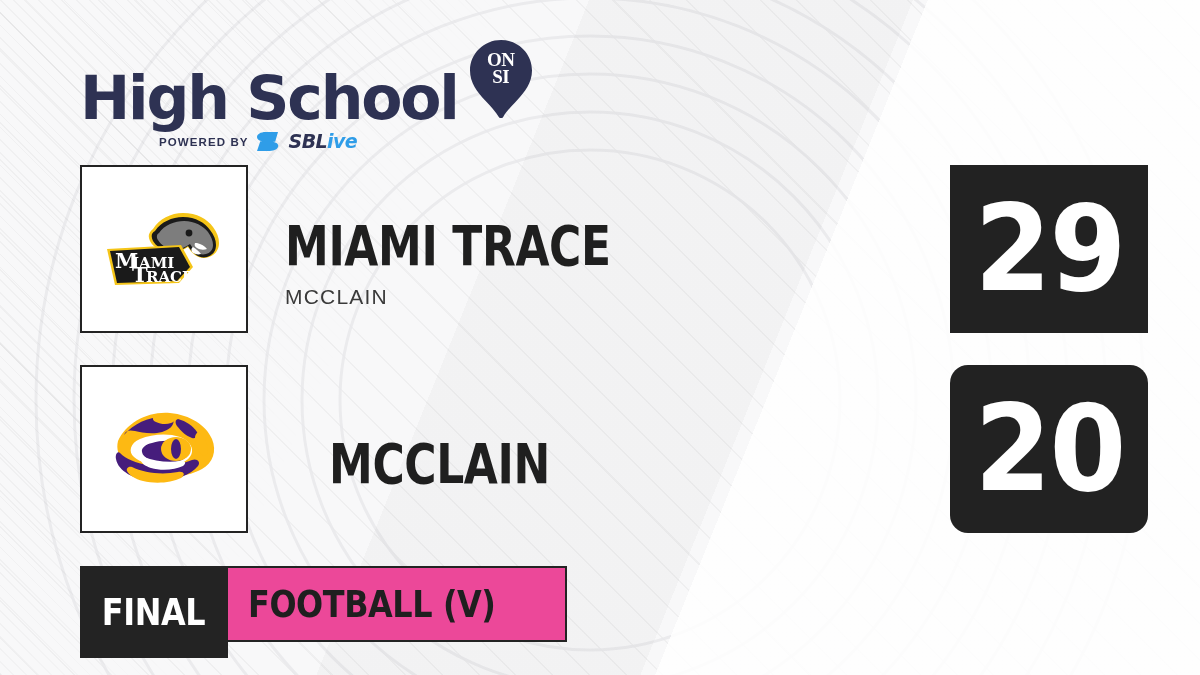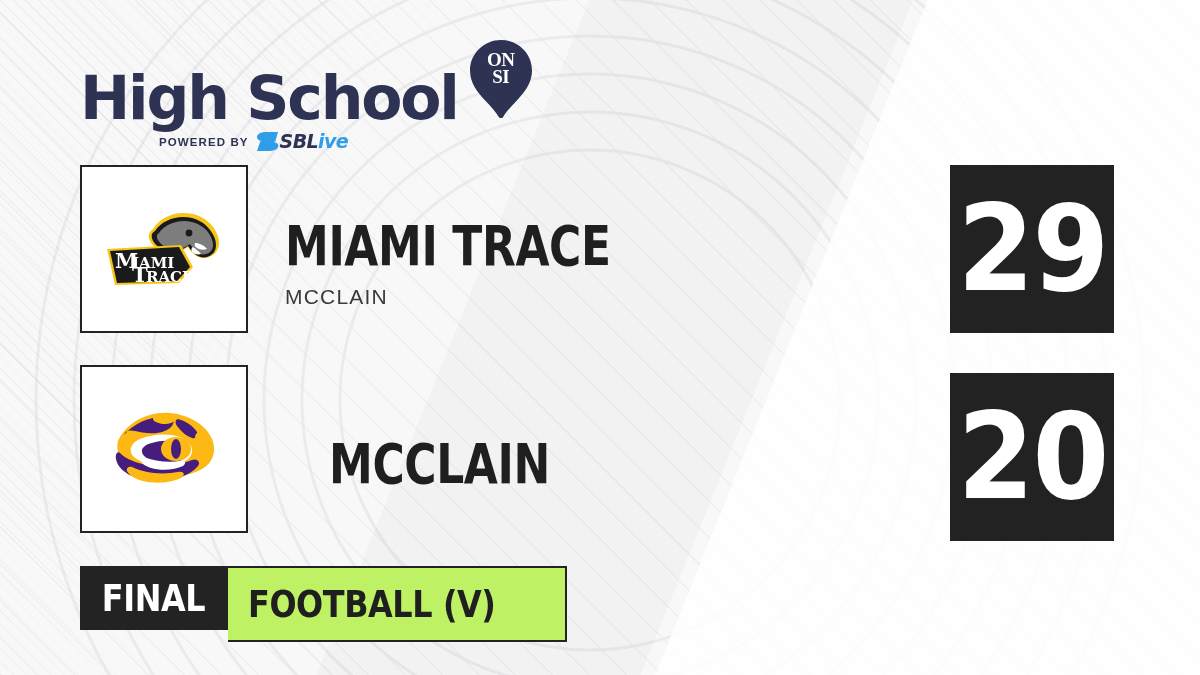--- a/index.html
+++ b/index.html
@@ -69,21 +69,21 @@
     font-weight:700;font-size:19px;line-height:17px;letter-spacing:-0.5px;
   }
   .powered{
     display:flex;align-items:center;gap:8px;
     margin-top:4px;margin-left:79px;
   }
   .powered-label{
     font-size:11.5px;font-weight:700;letter-spacing:1.1px;color:#2e3253;
     font-family:"Liberation Sans", sans-serif;
   }
-  .sblive{display:flex;align-items:center;gap:1px;}
+  .sblive{display:flex;align-items:center;gap:10px;}
   .sblive-mark{width:22px;height:19px;}
   .sblive-mark svg{display:block;}
   .sblive-word{
     font-family:"DejaVu Sans", sans-serif;
     font-style:italic;font-weight:700;font-size:19px;letter-spacing:-0.6px;
     color:#2e3253;line-height:1;
   }
   .sblive-word .lt{color:#2f9de8;}
 
   
@@ -103,43 +103,43 @@
     transform:scaleX(.80);transform-origin:left center;
     white-space:nowrap;
   }
   .team-mascot{
     font-family:"Liberation Sans", sans-serif;
     font-size:21px;letter-spacing:1.2px;color:#3a3a3a;margin-top:13px;
   }
 
   
   .score-box{
-    position:absolute;left:950px;width:164px;height:168px;background:#222222;
+    position:absolute;left:950px;width:198px;height:168px;background:#222222;
     display:flex;align-items:center;justify-content:center;
   }
   .score-box.s1{top:165px;}
-  .score-box.s2{top:373px;}
+  .score-box.s2{top:365px;border-radius:18px;}
   .score-val{
     font-family:"DejaVu Sans", sans-serif;
     font-weight:700;font-size:120px;line-height:1;color:#ffffff;
     letter-spacing:-2px;
     transform:scaleX(.92);
   }
 
   
   .status{position:absolute;left:80px;top:566px;display:flex;align-items:stretch;}
   .status-final{
     background:#232323;color:#ffffff;
-    width:148px;height:64px;display:flex;align-items:center;justify-content:center;
+    width:148px;height:92px;display:flex;align-items:center;justify-content:center;
     font-family:"DejaVu Sans", sans-serif;font-weight:700;font-size:38px;letter-spacing:-0.5px;
     box-sizing:border-box;
   }
   .status-final span{transform:scaleX(.84);display:inline-block;}
   .status-sport{
-    background:#bef264;border:2px solid #232323;border-left:none;color:#1f1f1f;
+    background:#ec4899;border:2px solid #232323;border-left:none;color:#1f1f1f;
     height:76px;display:flex;align-items:center;
     padding:0 22px 0 20px;box-sizing:border-box;
     font-family:"DejaVu Sans", sans-serif;font-weight:700;font-size:38px;letter-spacing:-0.5px;
     white-space:nowrap;
   }
   .status-sport span{transform:scaleX(.84);display:inline-block;transform-origin:left center;}
 </style>
 </head>
 <body>
 

